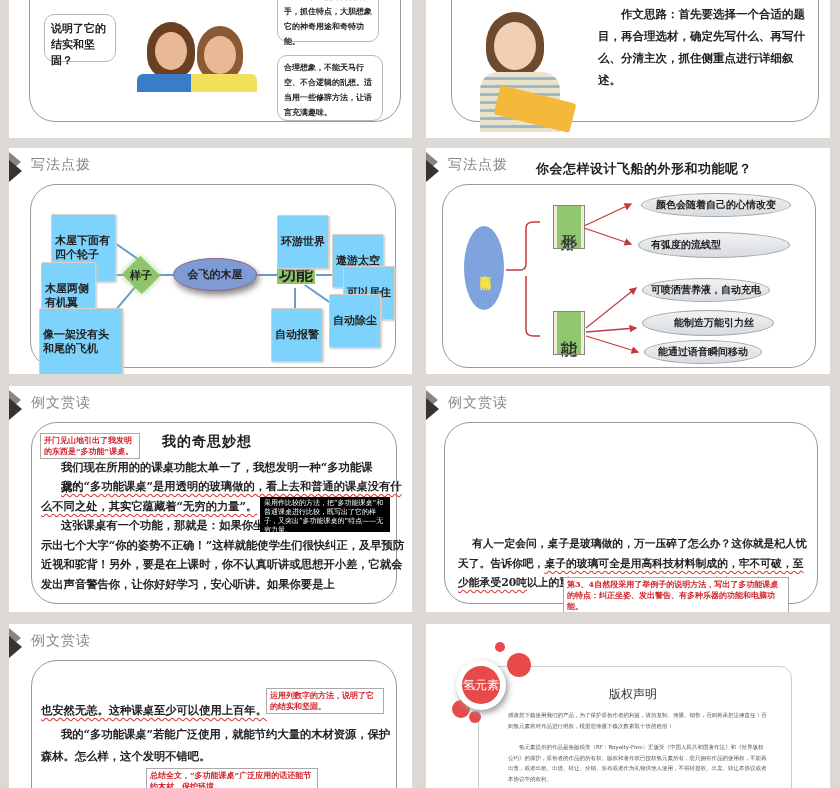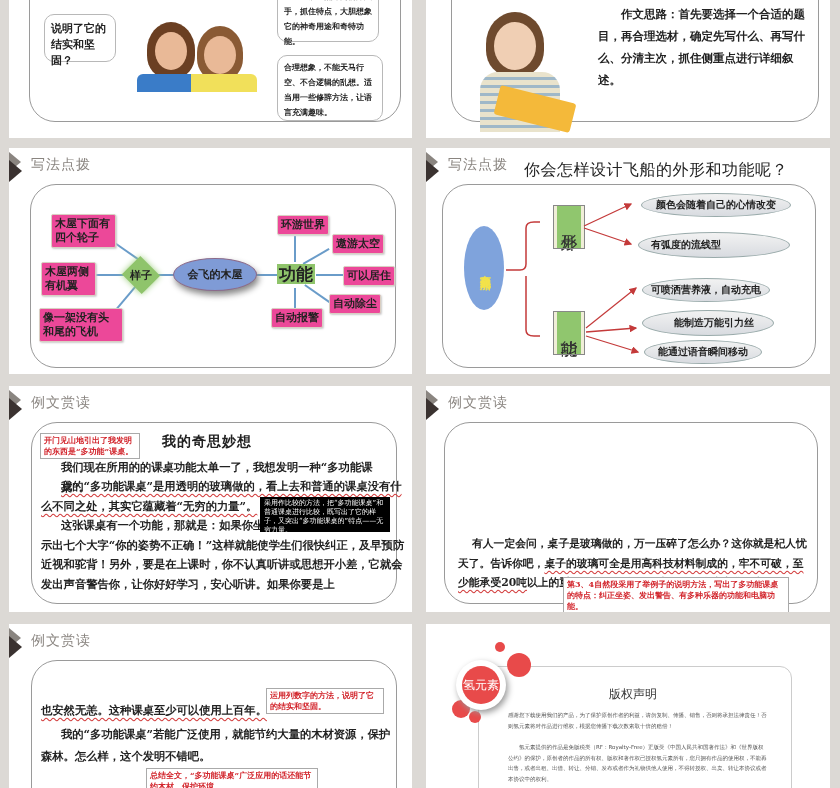--- a/index.html
+++ b/index.html
@@ -23,21 +23,21 @@
 
   .frame { position: absolute; border: 1.5px solid #9a9a9a; border-radius: 26px; background: #fff; }
 
   
   .bubble { position: absolute; border: 1px solid #b8b8b8; border-radius: 10px; background: #fff; font-size: 9px; line-height: 15px; font-weight: bold; padding: 4px 6px; }
   .kids { position: absolute; width: 120px; height: 70px; }
   .face { position: absolute; border-radius: 50%; background: #e9b997; }
   .hair { position: absolute; border-radius: 50% 50% 40% 40%; background: #6b3f22; }
 
   
-  .mm-box { position: absolute; background: #ec4899; border: 1px solid #d9cfc2; box-shadow: 1px 1px 2px #ccc; font-size: 11px; font-weight: bold; line-height: 14px; padding: 2px 3px; border-radius: 2px; }
+  .mm-box { position: absolute; background: #7dd3fc; border: 1px solid #d9cfc2; box-shadow: 1px 1px 2px #ccc; font-size: 11px; font-weight: bold; line-height: 14px; padding: 19px 3px; border-radius: 2px; }
   .mm-line { position: absolute; background: #6a9cc9; height: 1.5px; transform-origin: 0 50%; }
 
   
   .oval { position: absolute; border-radius: 50%; background: linear-gradient(#f2f2f2, #d8dbe0); border: 1px solid #9aa; font-size: 10px; font-weight: bold; display: flex; align-items: center; justify-content: center; }
   .green-box { position: absolute; width: 30px; background: #90c66e; border-left: 3px solid #f0eed8; border-right: 3px solid #f0eed8; outline: 1px solid #888; font-size: 17px; line-height: 19px; text-align: center; color: #333; }
 
   .body-text { position: absolute; font-size: 11.3px; line-height: 19.5px; font-weight: bold; color: #222; }
   .wavy { text-decoration: underline wavy #d23a3a; text-underline-offset: 3px; }
   .note-red { position: absolute; border: 1px solid #aaa; background: #fff; color: #d2232a; font-size: 8px; line-height: 11px; padding: 1px 3px; font-weight: bold; }
   .note-black { position: absolute; background: #000; color: #fff; font-size: 7px; line-height: 9px; padding: 2px 4px; }
@@ -123,21 +123,21 @@
   <div class="mm-box" style="left:320px; top:146px;"><span>自动除尘</span></div>
   <div class="mm-box" style="left:262px; top:160px;"><span>自动报警</span></div>
 </div>
 
 <div class="slide s4">
   <div class="hdr-mark">
       <div class="a"></div>
       <div class="b"></div>
     </div>
   <div class="hdr-title">写法点拨</div>
-  <div style="position:absolute; left:98px; top:12px; font-size:16px; font-weight:normal; letter-spacing:0.5px;">你会怎样设计飞船的外形和功能呢？</div>
+  <div style="position:absolute; left:110px; top:12px; font-size:13px; font-weight:bold; letter-spacing:0.5px;">你会怎样设计飞船的外形和功能呢？</div>
   <div class="frame" style="left:16px; top:36px; width:374px; height:184px;"></div>
 
   <div style="position:absolute; left:38px; top:78px; width:40px; height:84px; border-radius:50%; background:#7fa3dc; display:flex; align-items:center; justify-content:center;">
     <span style="writing-mode:vertical-rl; color:#f2e24a; font-size:11px; font-weight:bold; letter-spacing:1px;">有趣的飞船</span>
   </div>
 
   <svg style="position:absolute; left:78px; top:70px;" width="40" height="122">
     <path d="M2 52 L16 52 M16 52 Q22 52 22 46 L22 10 Q22 4 30 4 L36 4 M22 58 L22 112 Q22 118 30 118 L36 118" stroke="#c43a3a" stroke-width="1.5" fill="none"></path>
   </svg>
 

